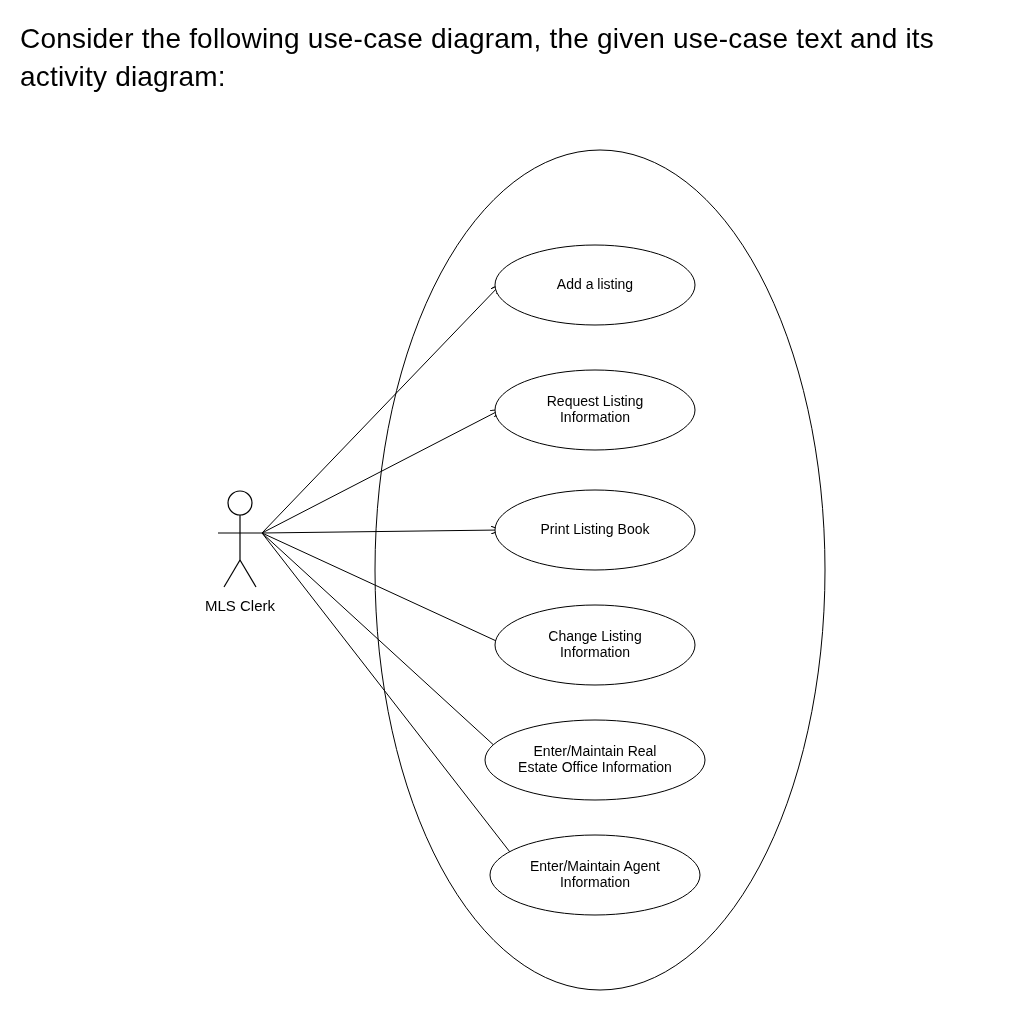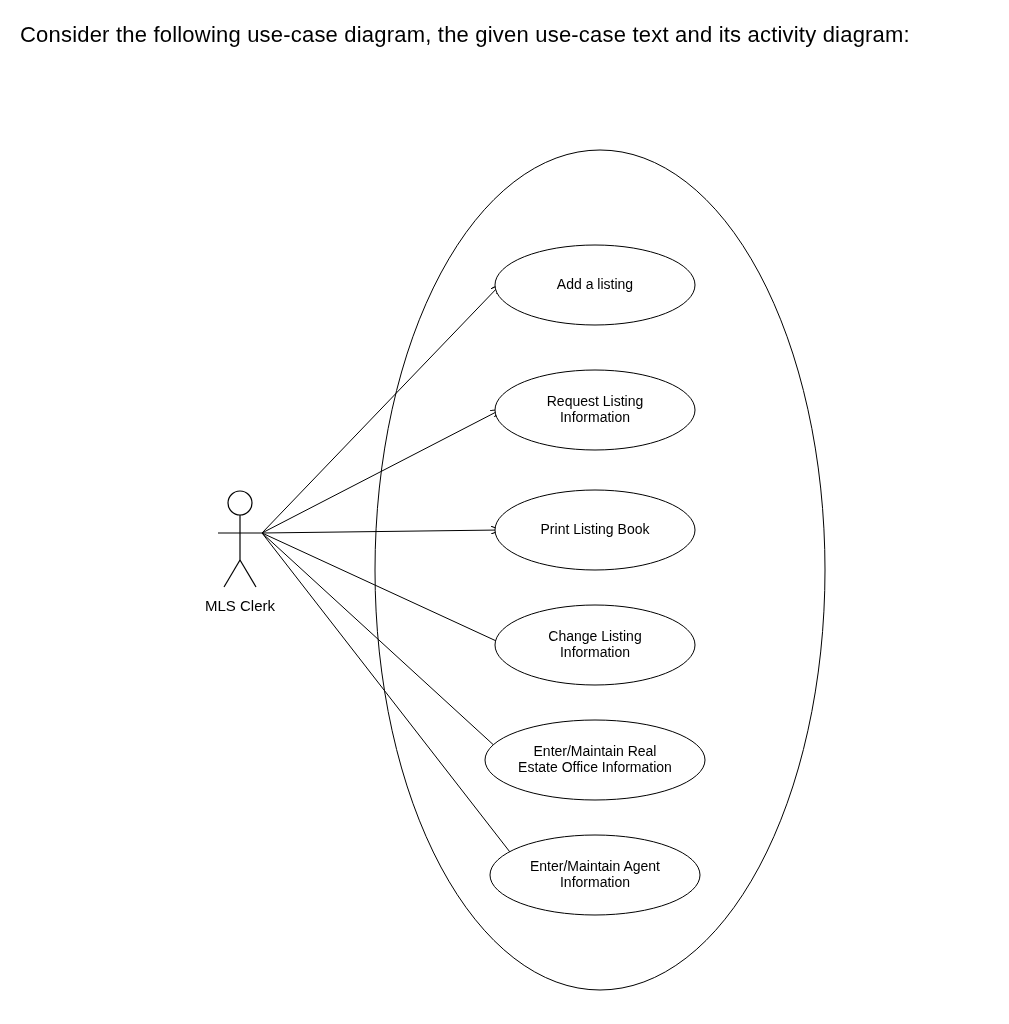--- a/index.html
+++ b/index.html
@@ -9,21 +9,21 @@
       color: #000;
       width: 1009px;
       height: 1024px;
       position: relative;
     }
     .prompt {
       position: absolute;
       top: 20px;
       left: 20px;
       right: 20px;
-      font-size: 22px;
+      font-size: 28px;
       line-height: 1.35;
       letter-spacing: 0.2px;
     }
     .diagram {
       position: absolute;
       top: 90px;
       left: 0;
       width: 1009px;
       height: 934px;
     }

